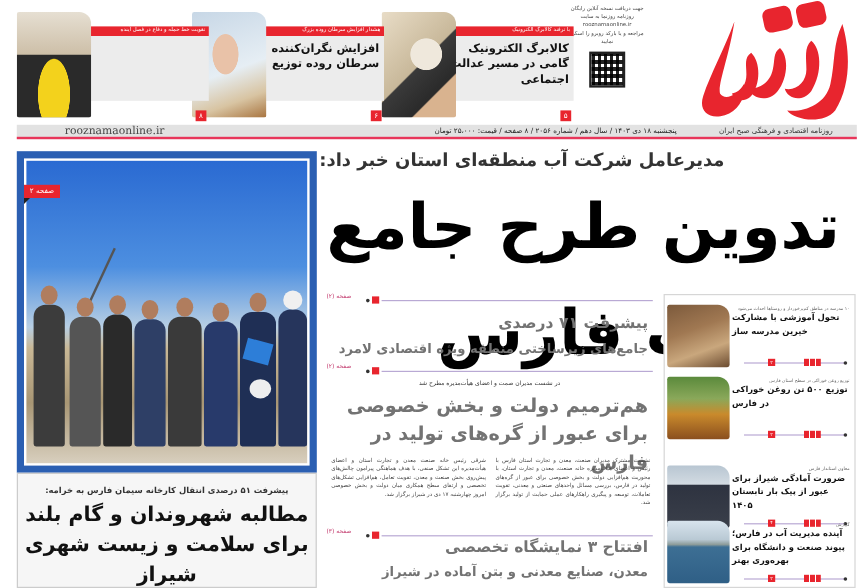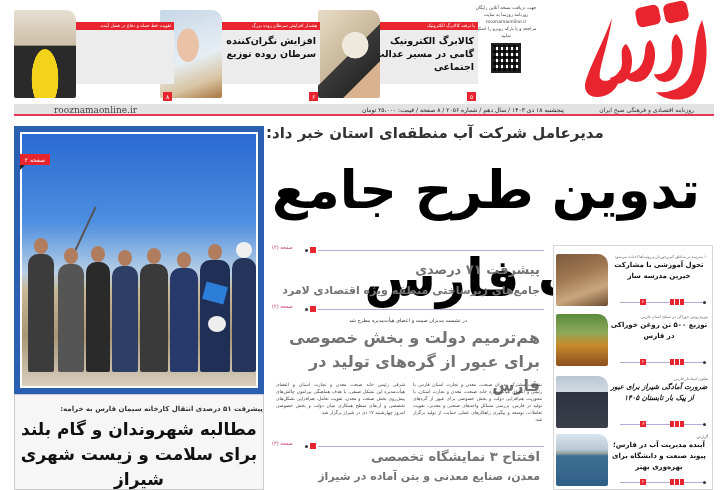--- a/index.html
+++ b/index.html
@@ -50,29 +50,29 @@
   .photo-img { width: 100%; height: 100%; position: relative; overflow: hidden;
      background: linear-gradient(180deg, #2a6ad2 0%, #4d8fe0 35%, #b8cfe4 55%, #c9b896 62%, #a89674 80%, #d8cfbe 100%); }
   .page-tag { left: 20px; top: 154px; width: 30px; height: 11px; background: #e8252e; color: #fff; font-size: 6px; line-height: 11px; text-align: center; }
   .page-tag::after { content: ""; position: absolute; left: 0; bottom: -5px; border-top: 5px solid #222; border-right: 5px solid transparent; }
 
   .people { position: absolute; left: 6px; bottom: 14px; width: 228px; height: 150px; }
   .person { position: absolute; bottom: 0; border-radius: 10px 10px 2px 2px; }
   .head { position: absolute; border-radius: 50%; background: #b07d5e; }
 
   .left-story { left: 14px; top: 394px; width: 250px; height: 96px; border: 1px solid #ccc; background: #f6f6f6; }
-  .left-story .kick { font-size: 7px; font-weight: bold; color: #333; text-align: right; margin-top: 10px; }
+  .left-story .kick { font-size: 7px; font-weight: bold; color: #333; text-align: center; margin-top: 10px; }
   .left-story .title { font-size: 17px; font-weight: bold; line-height: 25px; color: #111; text-align: center; margin-top: 4px; }
 
   
   .sidebar { left: 553px; top: 245px; width: 160px; height: 245px; border: 1px solid #d6d6d6; background: #fff; }
   .side-item { position: absolute; left: 0; width: 158px; height: 58px; }
   .side-item .thumb { position: absolute; left: 2px; top: 2px; width: 52px; height: 52px; border-radius: 2px 10px 2px 2px; overflow: hidden; }
   .side-item .kick { position: absolute; right: 4px; top: 2px; width: 96px; font-size: 3.8px; color: #666; white-space: nowrap; overflow: hidden; text-align: right; }
-  .side-item .title { position: absolute; right: 4px; top: 8px; width: 98px; font-size: 7px; font-weight: bold; line-height: 11px; color: #111; text-align: center; }
+  .side-item .title { position: absolute; right: 4px; top: 8px; width: 98px; font-size: 7px; font-weight: bold; line-height: 11px; color: #111; text-align: left; }
   .side-item .bar { position: absolute; right: 8px; top: 50px; width: 84px; height: 1px; background: #b9a9d4; }
   .side-item .p { position: absolute; top: -3px; width: 6px; height: 6px; background: #e8252e; }
   .side-item .p1 { right: 58px; color: #fff; font-size: 4px; line-height: 6px; text-align: center; }
   .side-item .p2 { right: 20px; width: 14px; background: repeating-linear-gradient(90deg, #e8252e 0 4px, #fff 4px 5px); }
   .side-item .end { position: absolute; right: -2px; top: -1px; width: 3px; height: 3px; background: #333; border-radius: 50%; }
 </style>
 </head>
 <body>
 
 <div class="abs logo">
@@ -209,21 +209,21 @@
   <div class="side-item" style="top:66px;">
     <div class="thumb" style="background: linear-gradient(180deg, #5b8a3c 0%, #8aa85a 35%, #c98a2c 60%, #8b4f1e 100%);"></div>
     <div class="kick">توزیع روغن خوراکی در سطح استان فارس</div>
     <div class="title">توزیع ۵۰۰ تن روغن خوراکی در فارس</div>
     <div class="bar">
         <span class="p p1">۲</span>
         <span class="p p2"></span>
         <span class="end"></span>
       </div>
   </div>
-  <div class="side-item" style="top:128px;font-style:italic;">
+  <div class="side-item" style="top:140px;">
     <div class="thumb" style="background: linear-gradient(180deg, #b8c6d2 0%, #d3dbe2 30%, #2e3340 31%, #3a3f4a 100%);"></div>
     <div class="kick">معاون استاندار فارس</div>
     <div class="title">ضرورت آمادگی شیراز برای عبور از پیک بار تابستان ۱۴۰۵</div>
     <div class="bar">
         <span class="p p1">۴</span>
         <span class="p p2"></span>
         <span class="end"></span>
       </div>
   </div>
   <div class="side-item" style="top:186px;">

